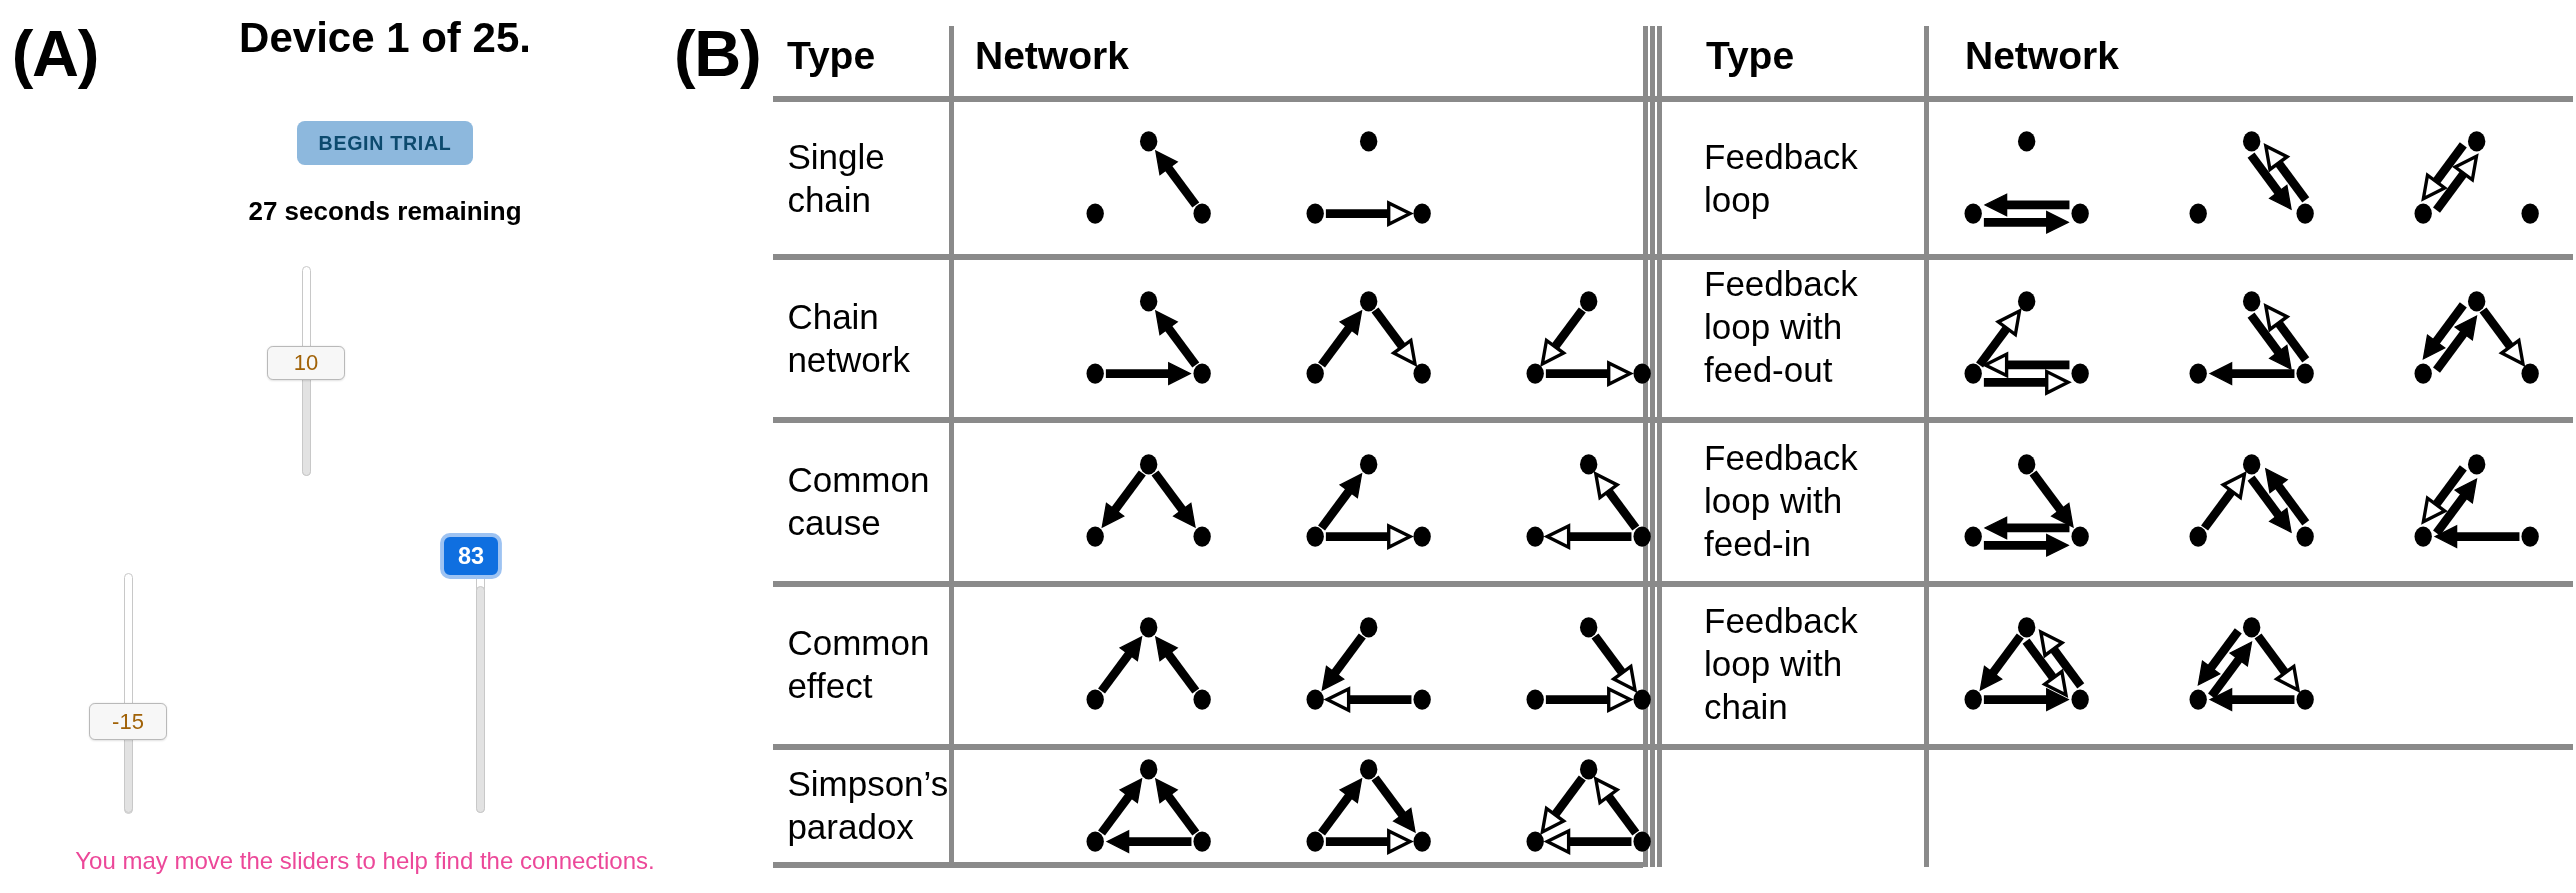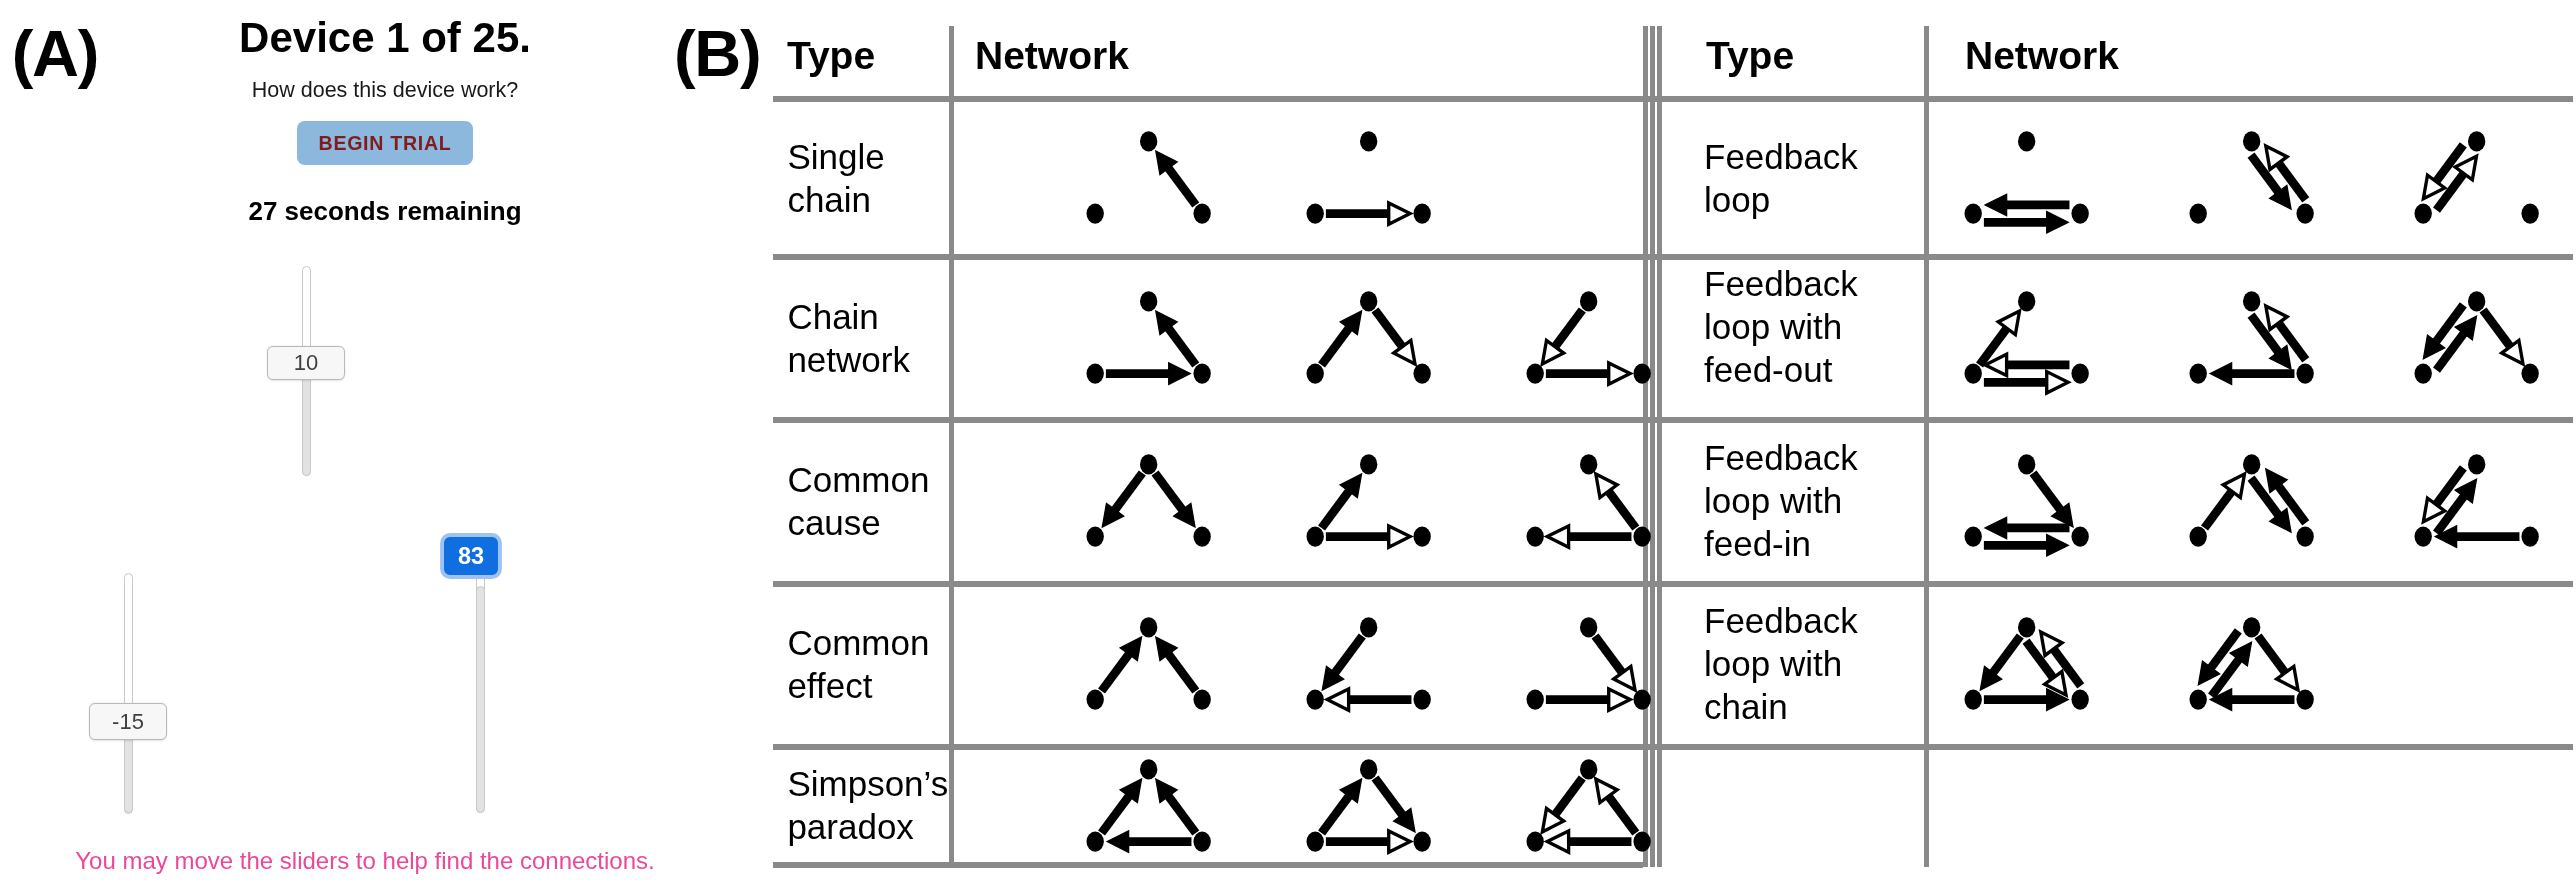--- a/index.html
+++ b/index.html
@@ -5,45 +5,44 @@
   html,body{margin:0;padding:0;background:#fff;}
   #stage{position:relative;width:2576px;height:893px;background:#fff;overflow:hidden;
          font-family:"Liberation Sans","DejaVu Sans",sans-serif;color:#000;}
   .panel-label{position:absolute;font-size:65px;font-weight:700;letter-spacing:-1.3px;}
   .pa-center{position:absolute;left:88px;width:594px;text-align:center;}
   #pa-title{top:14.4px;font-size:42px;font-weight:700;}
   #pa-subtitle{top:78px;font-size:21.5px;font-weight:400;color:#1a1a1a;}
   #pa-timer{top:196px;font-size:26px;font-weight:700;}
   #pa-footer{position:absolute;left:39px;width:652px;top:847px;text-align:center;font-size:24px;color:#ec4899;}
   #begin-btn{position:absolute;left:297px;top:121px;width:176px;height:44px;border:none;border-radius:7.8px;
-             color:#7f1d1d;font-size:19.6px;font-weight:600;letter-spacing:0.7px;cursor:pointer;
+             color:#0c4a6e;font-size:19.6px;font-weight:600;letter-spacing:0.7px;cursor:pointer;
              font-family:"Liberation Sans",sans-serif;display:flex;align-items:center;justify-content:center;}
   .slider{position:absolute;}
   .track,.track-fill{position:absolute;border-radius:4.6px;box-sizing:border-box;}
   .track{background:#fff;border:1.3px solid #c8c8c8;}
   .track-fill{background:#e2e2e2;border:1.3px solid #c8c8c8;}
   .handle{position:absolute;box-sizing:border-box;display:flex;align-items:center;justify-content:center;
           border-radius:5.9px;cursor:grab;}
-  .handle.gray{background:#f7f7f7;border:1.3px solid #b9b9b9;color:#404040;font-size:22px;
+  .handle.gray{background:#f7f7f7;border:1.3px solid #b9b9b9;color:#a16207;font-size:22px;
                box-shadow:0 0.7px 2px rgba(0,0,0,0.12);}
   .handle.blue{color:#fff;font-size:23.5px;font-weight:700;}
   .hline,.vline{position:absolute;background:#8a8a8a;}
   .hdr{position:absolute;top:16.3px;height:80px;display:flex;align-items:center;font-size:39px;font-weight:700;}
   .rowlabel{position:absolute;display:flex;align-items:center;font-size:35px;line-height:1.22;box-sizing:border-box;}
   .netcell{position:absolute;display:flex;align-items:center;box-sizing:border-box;}
   .net{flex:0 0 auto;}
 </style>
 </head>
 <body>
 
 <div id="stage">
 
   <div class="panel-label" style="left:11.7px;top:16.3px;">(A)</div>
   <div class="pa-center" id="pa-title">Device 1 of 25.</div>
-  <div class="pa-center" id="pa-subtitle">How does this device work?</div>
   <button id="begin-btn" style="background: rgb(141, 184, 221);">BEGIN TRIAL</button>
   <div class="pa-center" id="pa-timer">27 seconds remaining</div>
   <div id="pa-footer">You may move the sliders to help find the connections.</div>
 
   <div class="slider" style="left: 0px; top: 0px;">
     <div class="track" style="left: 302px; top: 266px; width: 8.5px; height: 210px;"></div>
     <div class="track-fill" style="left: 302px; top: 363px; width: 8.5px; height: 113px;"></div>
     <div class="handle gray" style="left: 267px; top: 346px; width: 78px; height: 34px;">
       <span>10</span>
     </div>

